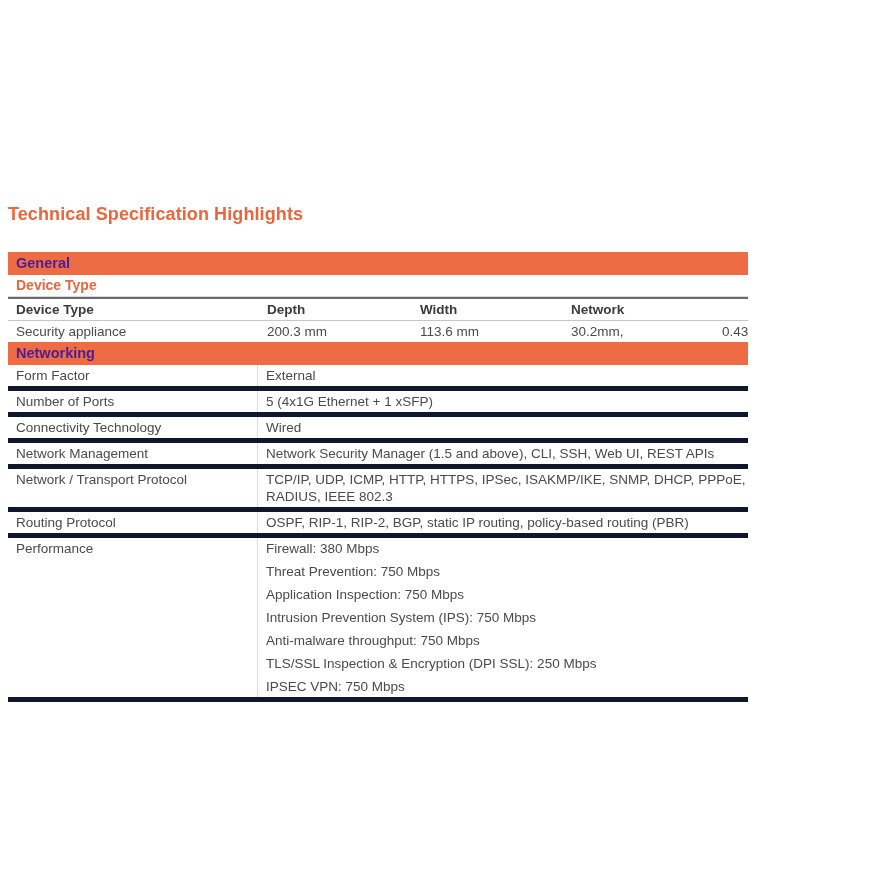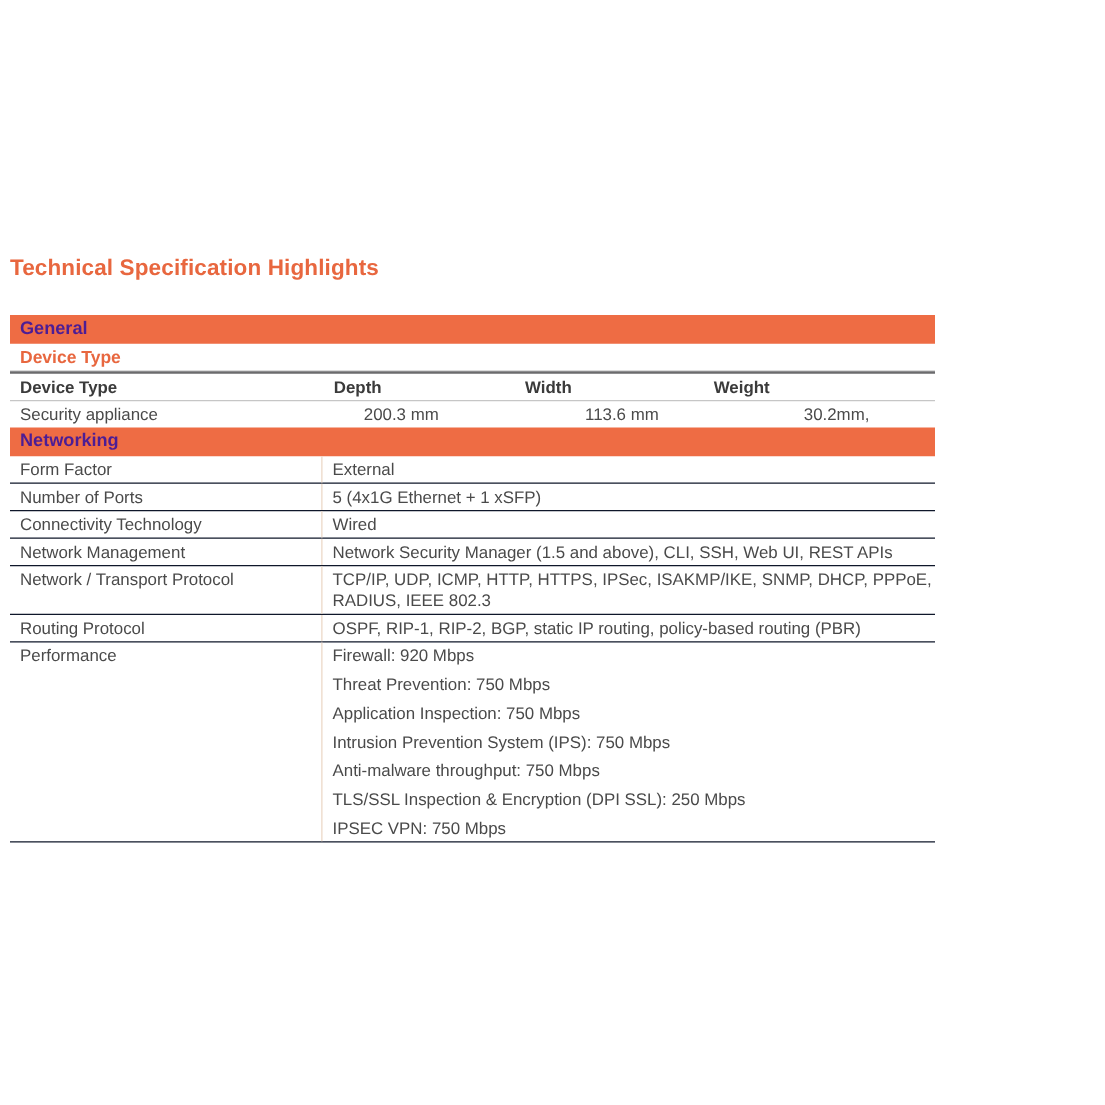--- a/index.html
+++ b/index.html
@@ -59,33 +59,32 @@
     border-bottom: 1px solid #c6c6c6;
     height: 21px;
     line-height: 21px;
     font-weight: bold;
     color: #3b3b3b;
   }
   .cols-row {
     height: 21px;
     line-height: 21px;
     color: #4a4a4a;
-    gap: 24px;
   }
   .cols-header > div, .cols-row > div {
     padding-left: 8px;
     white-space: nowrap;
     overflow: hidden;
   }
   .kv-rows {
     width: 100%;
   }
   .kv-row {
     display: flex;
-    border-bottom: 1px solid #0f172a;
+    border-bottom: 5px solid #0f172a;
     font-size: 13.5px;
     color: #4a4a4a;
   }
   .kv-label {
     flex: 0 0 250px;
     width: 250px;
     padding: 2px 0 2px 8px;
     line-height: 17px;
     border-right: 1px solid #ecd8c6;
     box-sizing: border-box;
@@ -109,21 +108,21 @@
   <div class="spec-table">
 
     <div class="banner">General</div>
 
     <div class="subheader">Device Type</div>
 
     <div class="cols-header">
         <div>Device Type</div>
         <div>Depth</div>
         <div>Width</div>
-        <div>Weight</div>
+        <div>Network</div>
       </div>
 
     <div class="cols-row">
         <div>Security appliance</div>
         <div>200.3 mm</div>
         <div>113.6 mm</div>
         <div>30.2mm,</div>
         <div>0.438Kg</div>
       </div>
 
@@ -162,21 +161,21 @@
         </div>
         <div class="kv-row">
           <div class="kv-label">Routing Protocol</div>
           <div class="kv-values">
             <div class="vline">OSPF, RIP-1, RIP-2, BGP, static IP routing, policy-based routing (PBR)</div>
           </div>
         </div>
         <div class="kv-row">
           <div class="kv-label">Performance</div>
           <div class="kv-values">
-            <div class="vline">Firewall: 920 Mbps</div>
+            <div class="vline">Firewall: 380 Mbps</div>
             <div class="vline">Threat Prevention: 750 Mbps</div>
             <div class="vline">Application Inspection: 750 Mbps</div>
             <div class="vline">Intrusion Prevention System (IPS): 750 Mbps</div>
             <div class="vline">Anti-malware throughput: 750 Mbps</div>
             <div class="vline">TLS/SSL Inspection &amp; Encryption (DPI SSL): 250 Mbps</div>
             <div class="vline">IPSEC VPN: 750 Mbps</div>
           </div>
         </div>
       </div>
 

